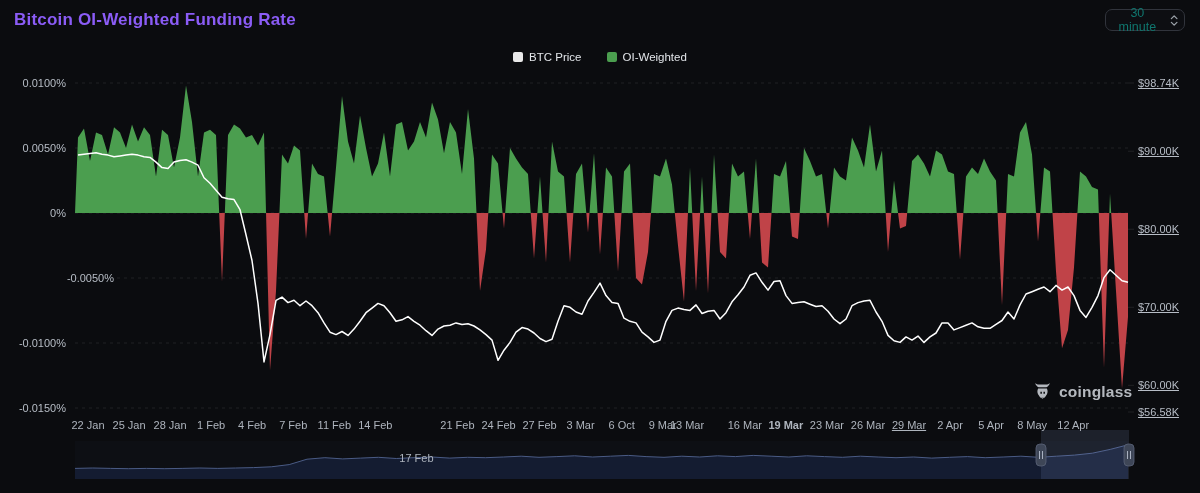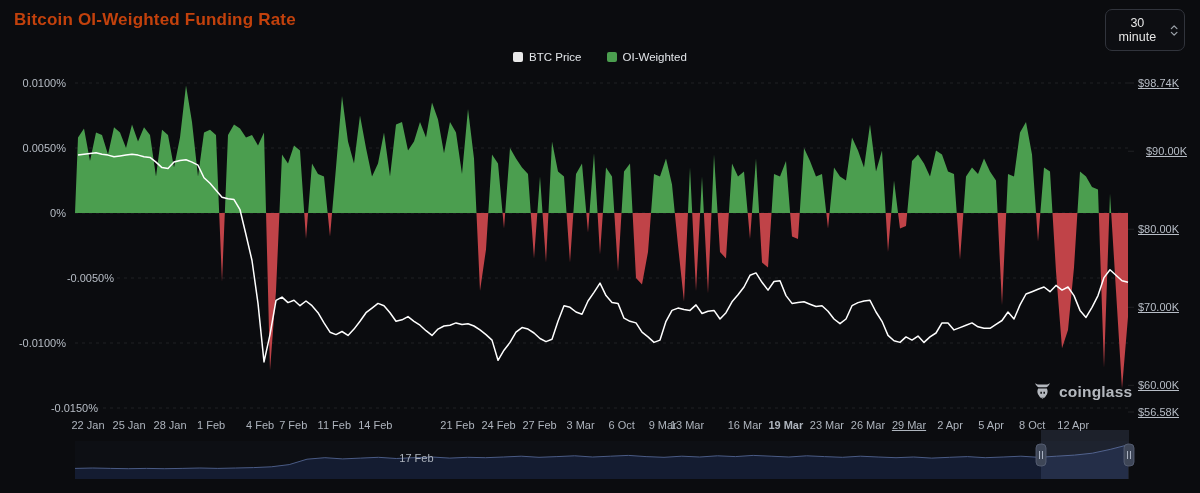--- a/index.html
+++ b/index.html
@@ -1,20 +1,20 @@
 <!DOCTYPE html>
 <html><head>
 <meta charset="utf-8">
 <style>
   html,body{margin:0;padding:0;background:#0b0c0f;}
   body{font-family:"Liberation Sans",sans-serif;}
   .app{position:relative;width:1200px;height:493px;background:#0b0c0f;overflow:hidden;}
-  .page-title{position:absolute;left:14px;top:10px;font-size:17px;font-weight:700;color:#c2410c;letter-spacing:.2px;margin:0;}
-  .interval{position:absolute;left:1105px;top:9px;width:80px;height:42px;display:flex;align-items:center;justify-content:center;gap:7px;
-    background:#0d0e12;border:1px solid #31343c;border-radius:7px;color:#e5e5e5;font-size:12.5px;cursor:pointer;font-family:"Liberation Sans",sans-serif;}
+  .page-title{position:absolute;left:14px;top:10px;font-size:17px;font-weight:700;color:#8b5cf6;letter-spacing:.2px;margin:0;}
+  .interval{position:absolute;left:1105px;top:9px;width:80px;height:22px;display:flex;align-items:center;justify-content:center;gap:7px;
+    background:#0d0e12;border:1px solid #31343c;border-radius:7px;color:#0f766e;font-size:12.5px;cursor:pointer;font-family:"Liberation Sans",sans-serif;}
   .legend{position:absolute;left:0;top:51px;width:100%;display:flex;justify-content:center;gap:25px;}
   .legend-item{display:flex;align-items:center;gap:6px;font-size:11.5px;color:#e2e5e9;cursor:pointer;}
   .swatch{width:10px;height:10px;border-radius:2px;display:inline-block;}
   .axis-label{position:absolute;font-size:11px;color:#b7bdc6;line-height:14px;}
   .yl{width:66px;text-align:right;}
   .yr{text-align:left;text-decoration:underline;}
   .xl{width:64px;text-align:center;color:#aeb4bd;}
   .watermark{position:absolute;left:1032px;top:381px;display:flex;align-items:center;gap:6px;color:#c3c7cd;opacity:.92;}
   .watermark span{font-size:15.5px;font-weight:700;letter-spacing:.2px;}
   svg{display:block;}
@@ -81,51 +81,51 @@
       <line x1="1127.5" x2="1127.5" y1="451" y2="459" stroke="#a9b1c1"></line>
       <line x1="1130.5" x2="1130.5" y1="451" y2="459" stroke="#a9b1c1"></line>
     </svg>
 
   <div id="labels">
       <div class="axis-label yl" style="left: 0px; top: 76px;">0.0100%</div>
       <div class="axis-label yl" style="left: 0px; top: 141px;">0.0050%</div>
       <div class="axis-label yl" style="left: 0px; top: 206px;">0%</div>
       <div class="axis-label yl" style="left: 0px; top: 271px; margin-left: 48px;">-0.0050%</div>
       <div class="axis-label yl" style="left: 0px; top: 336px;">-0.0100%</div>
-      <div class="axis-label yl" style="left: 0px; top: 401px; padding-left: 32px;">-0.0150%</div>
+      <div class="axis-label yl" style="left: 0px; top: 401px;">-0.0150%</div>
       <div class="axis-label yr" style="left: 1138px; top: 76px;">$98.74K</div>
-      <div class="axis-label yr" style="left: 1138px; top: 144.204px; margin-left: 8px;">$90.00K</div>
+      <div class="axis-label yr" style="left: 1138px; top: 144.204px;">$90.00K</div>
       <div class="axis-label yr" style="left: 1138px; top: 222.24px;">$80.00K</div>
       <div class="axis-label yr" style="left: 1138px; top: 300.276px;">$70.00K</div>
       <div class="axis-label yr" style="left: 1138px; top: 378.312px;">$60.00K</div>
       <div class="axis-label yr" style="left: 1138px; top: 405px;">$56.58K</div>
       <div class="axis-label xl" style="left: 56px; top: 418px;">22 Jan</div>
       <div class="axis-label xl" style="left: 97.05px; top: 418px;">25 Jan</div>
       <div class="axis-label xl" style="left: 138.1px; top: 418px;">28 Jan</div>
       <div class="axis-label xl" style="left: 179.15px; top: 418px;">1 Feb</div>
-      <div class="axis-label xl" style="left: 220.2px; top: 418px; margin-left: 8px;">4 Feb</div>
+      <div class="axis-label xl" style="left: 220.2px; top: 418px;">4 Feb</div>
       <div class="axis-label xl" style="left: 261.25px; top: 418px;">7 Feb</div>
       <div class="axis-label xl" style="left: 302.3px; top: 418px;">11 Feb</div>
       <div class="axis-label xl" style="left: 343.35px; top: 418px;">14 Feb</div>
       <div class="axis-label xl" style="left: 384.4px; top: 418px; margin-top: 33px;">17 Feb</div>
       <div class="axis-label xl" style="left: 425.45px; top: 418px;">21 Feb</div>
       <div class="axis-label xl" style="left: 466.5px; top: 418px;">24 Feb</div>
       <div class="axis-label xl" style="left: 507.55px; top: 418px;">27 Feb</div>
       <div class="axis-label xl" style="left: 548.6px; top: 418px;">3 Mar</div>
       <div class="axis-label xl" style="left: 589.65px; top: 418px;">6 Oct</div>
       <div class="axis-label xl" style="left: 630.7px; top: 418px;">9 Mar</div>
       <div class="axis-label xl" style="left: 655px; top: 418px;">13 Mar</div>
       <div class="axis-label xl" style="left: 712.8px; top: 418px;">16 Mar</div>
       <div class="axis-label xl" style="left: 753.85px; top: 418px; font-weight: bold;">19 Mar</div>
       <div class="axis-label xl" style="left: 794.9px; top: 418px;">23 Mar</div>
       <div class="axis-label xl" style="left: 835.95px; top: 418px;">26 Mar</div>
       <div class="axis-label xl" style="left: 877px; top: 418px; text-decoration: underline;">29 Mar</div>
       <div class="axis-label xl" style="left: 918.05px; top: 418px;">2 Apr</div>
       <div class="axis-label xl" style="left: 959.1px; top: 418px;">5 Apr</div>
-      <div class="axis-label xl" style="left: 1000.15px; top: 418px;">8 Oct</div>
+      <div class="axis-label xl" style="left: 1000.15px; top: 418px;">8 May</div>
       <div class="axis-label xl" style="left: 1041.2px; top: 418px;">12 Apr</div>
     </div>
 
   <div class="watermark">
     <svg width="21" height="21" viewBox="0 0 24 24">
       <path fill="#c3c7cd" d="M3.5 2.5c1.2 2.6 2.2 3.7 4.1 4.6h8.8c1.9-.9 2.9-2 4.1-4.6-1.8 1-2.9 1.4-4 1.4H7.5c-1.1 0-2.2-.4-4-1.4zM7 8.6c-1.1 2.1-1.1 4.3-.1 6.4l2.1 3.4c.5.8 1.6 1.3 3 1.3s2.5-.5 3-1.3l2.1-3.4c1-2.1 1-4.3-.1-6.4H7zm2.6 3.6h1.7v2.4H9.6v-2.4zm3.5 0h1.7v2.4h-1.7v-2.4zM10.6 19h2.8l-1.4 1.6L10.6 19z"></path>
     </svg>
     <span>coinglass</span>
   </div>
 

